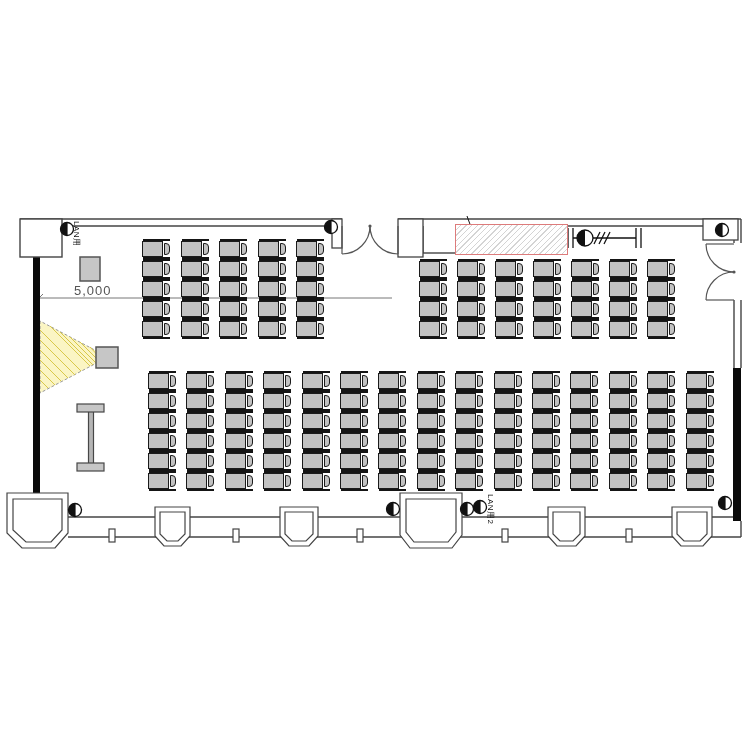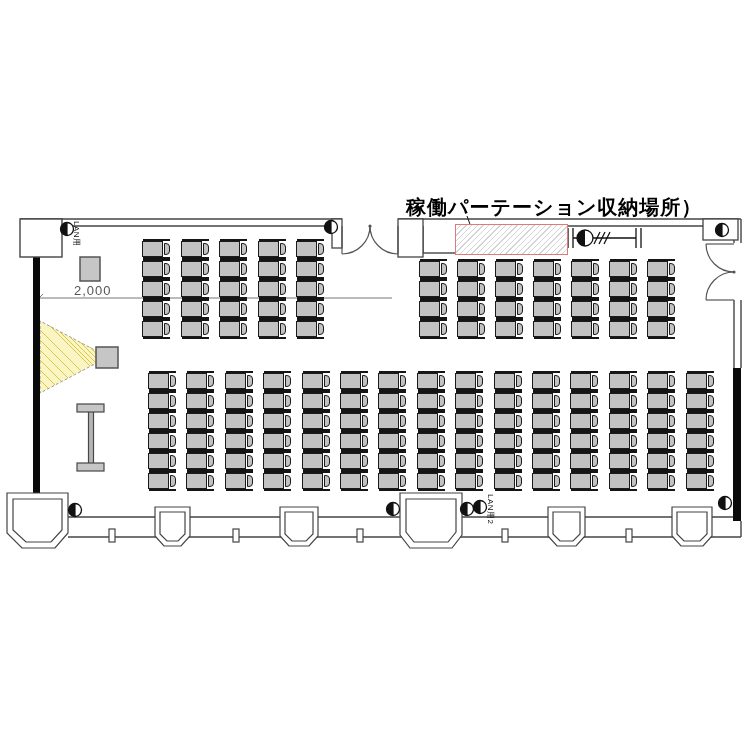--- a/index.html
+++ b/index.html
@@ -785,17 +785,16 @@
       <div class="chair" style="left: 647.2px; top: 472px;">
         <span class="seat"></span>
         <span class="back"></span>
       </div>
       <div class="chair" style="left: 685.6px; top: 472px;">
         <span class="seat"></span>
         <span class="back"></span>
       </div>
     </div>
 
-  <div class="label title">稼働パーテーション収納場所）</div>
-  <div class="label dim">2,000</div>
+  <div class="label dim">5,000</div>
   <div class="label lan lan-top">LAN用</div>
   <div class="label lan lan-bottom">LAN用2</div>
 </div>
 
 </body></html>

